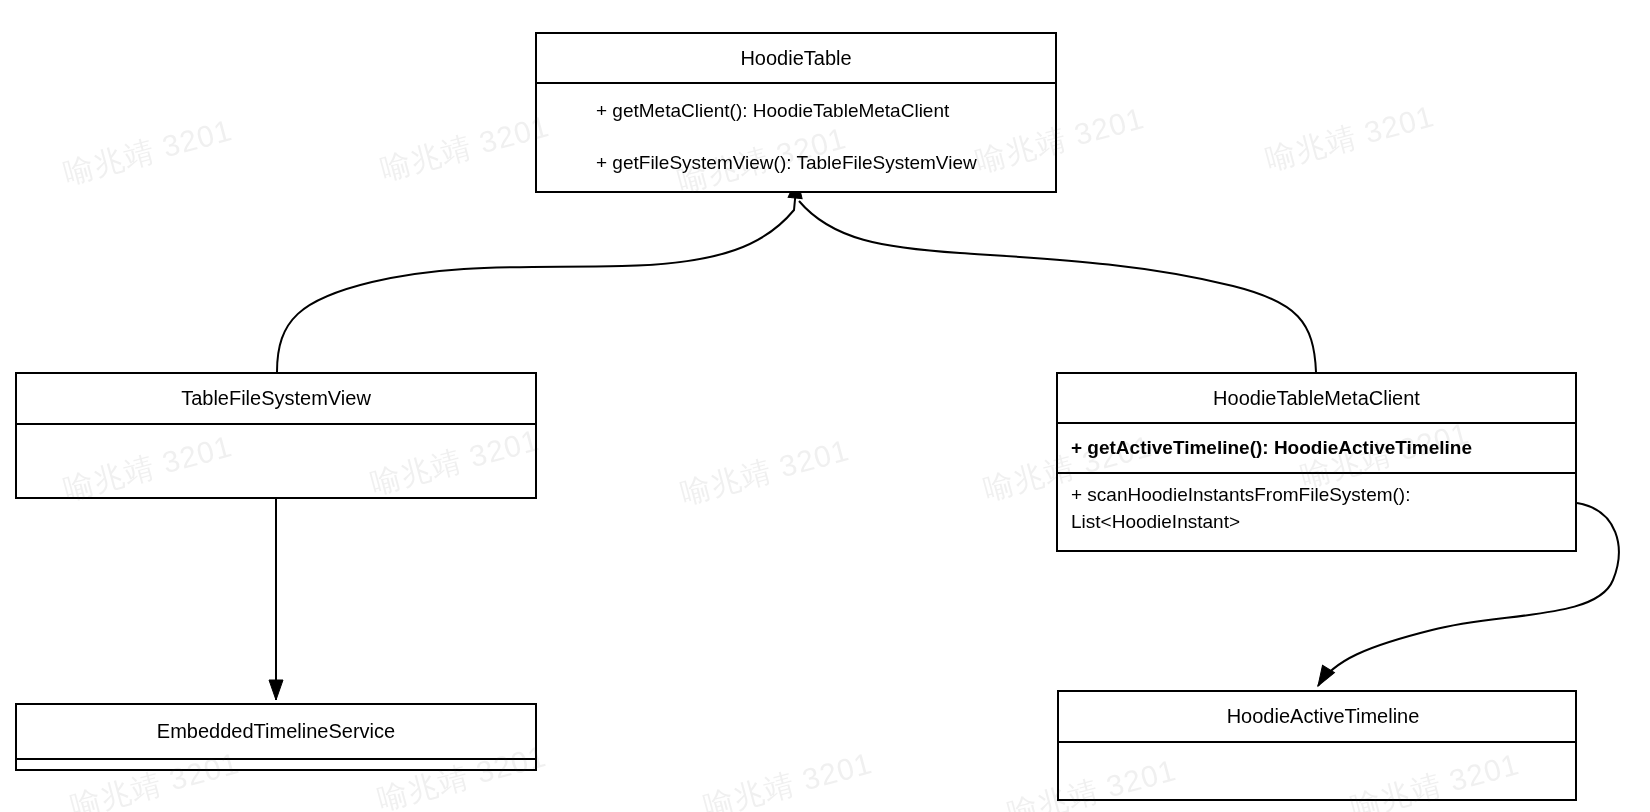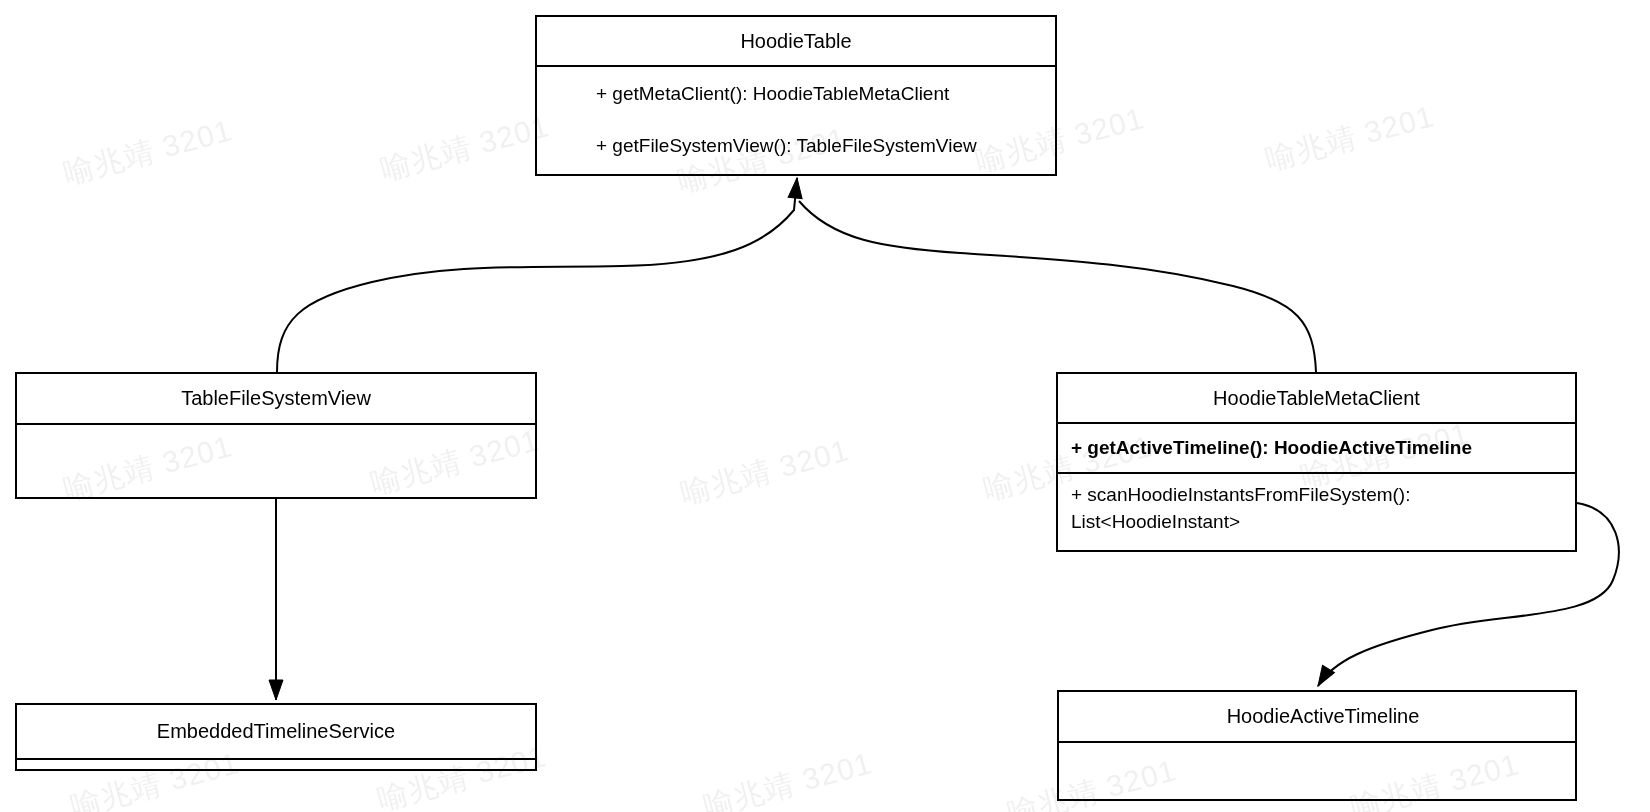--- a/index.html
+++ b/index.html
@@ -86,21 +86,21 @@
 
     <path d="M 277,372 C 277,320 301,299 372,282 C 452,263 525,268 622,266 C 722,264 766,244 794,210 L 797,178" fill="none" stroke="#000000" stroke-width="2" marker-end="url(#arrow)"></path>
 
     <path d="M 1316,372 C 1314,322 1297,302 1233,286 C 1140,263 1050,259 960,253 C 884,248 832,240 799,201" fill="none" stroke="#000000" stroke-width="2"></path>
 
     <path d="M 276,474 L 276,700" fill="none" stroke="#000000" stroke-width="2" marker-end="url(#arrow)"></path>
 
     <path d="M 1577,503 C 1618,510 1626,548 1613,580 C 1597,620 1500,612 1432,630 C 1368,646 1334,660 1318,686" fill="none" stroke="#000000" stroke-width="2" marker-end="url(#arrow)"></path>
   </svg>
 
-  <div class="class-box" style="left:535px; top:15px; width:522px; height:161px;">
+  <div class="class-box" style="left:535px; top:32px; width:522px; height:161px;">
     <div class="class-title" style="height:50px;">HoodieTable</div>
     <div class="class-section" style="padding-top:1px;padding-left:42px;">
       <div class="method-line">+ getMetaClient(): HoodieTableMetaClient</div>
       <div class="method-line">+ getFileSystemView(): TableFileSystemView</div>
     </div>
   </div>
 
   <div class="class-box" style="left:15px; top:372px; width:522px; height:127px;">
     <div class="class-title" style="height:51px;">TableFileSystemView</div>
     <div class="class-section" style="height:46px;"></div>

